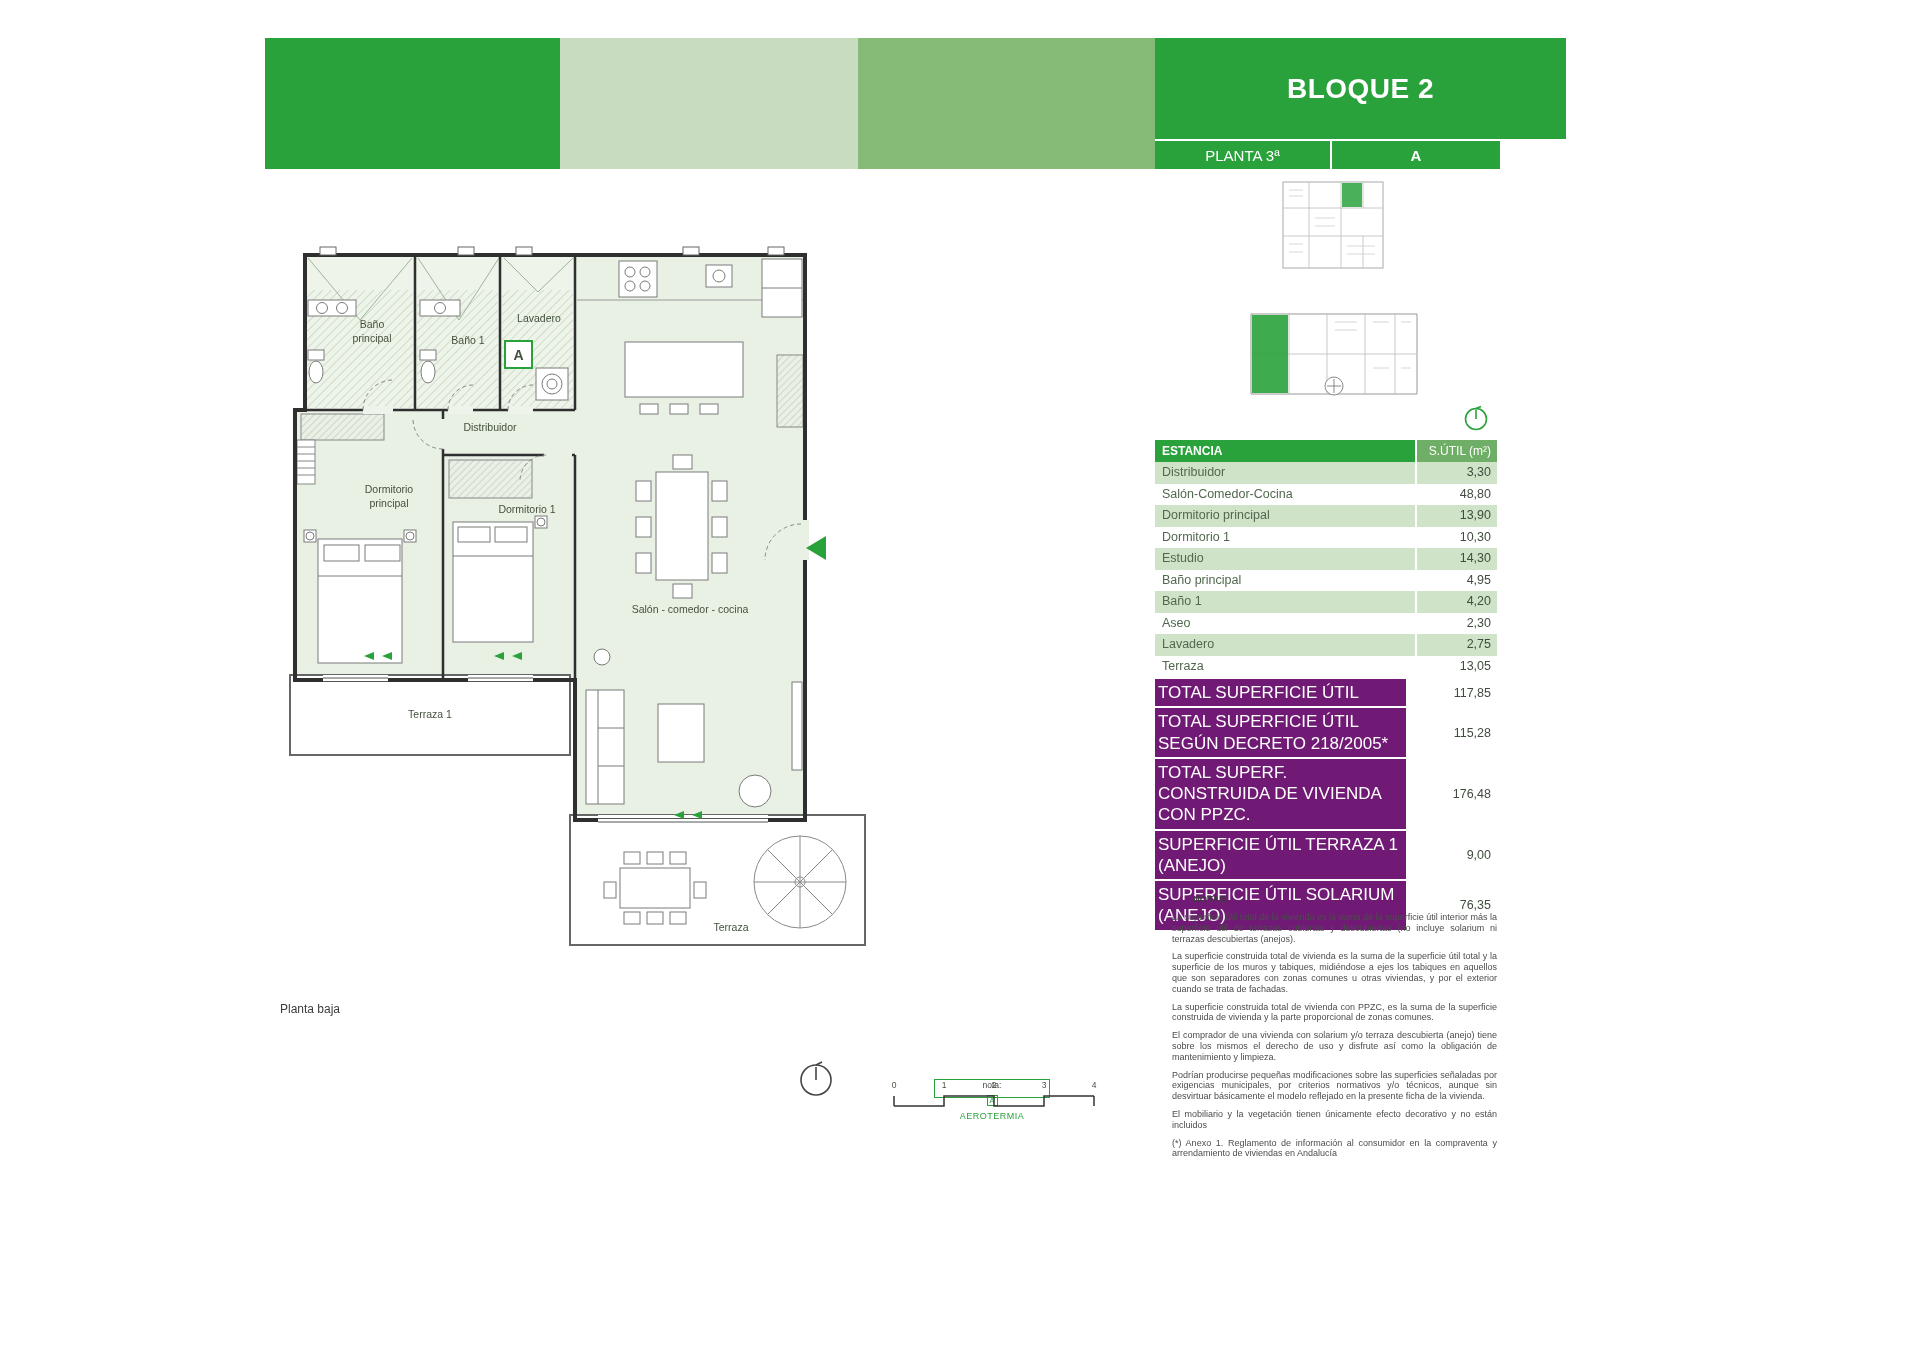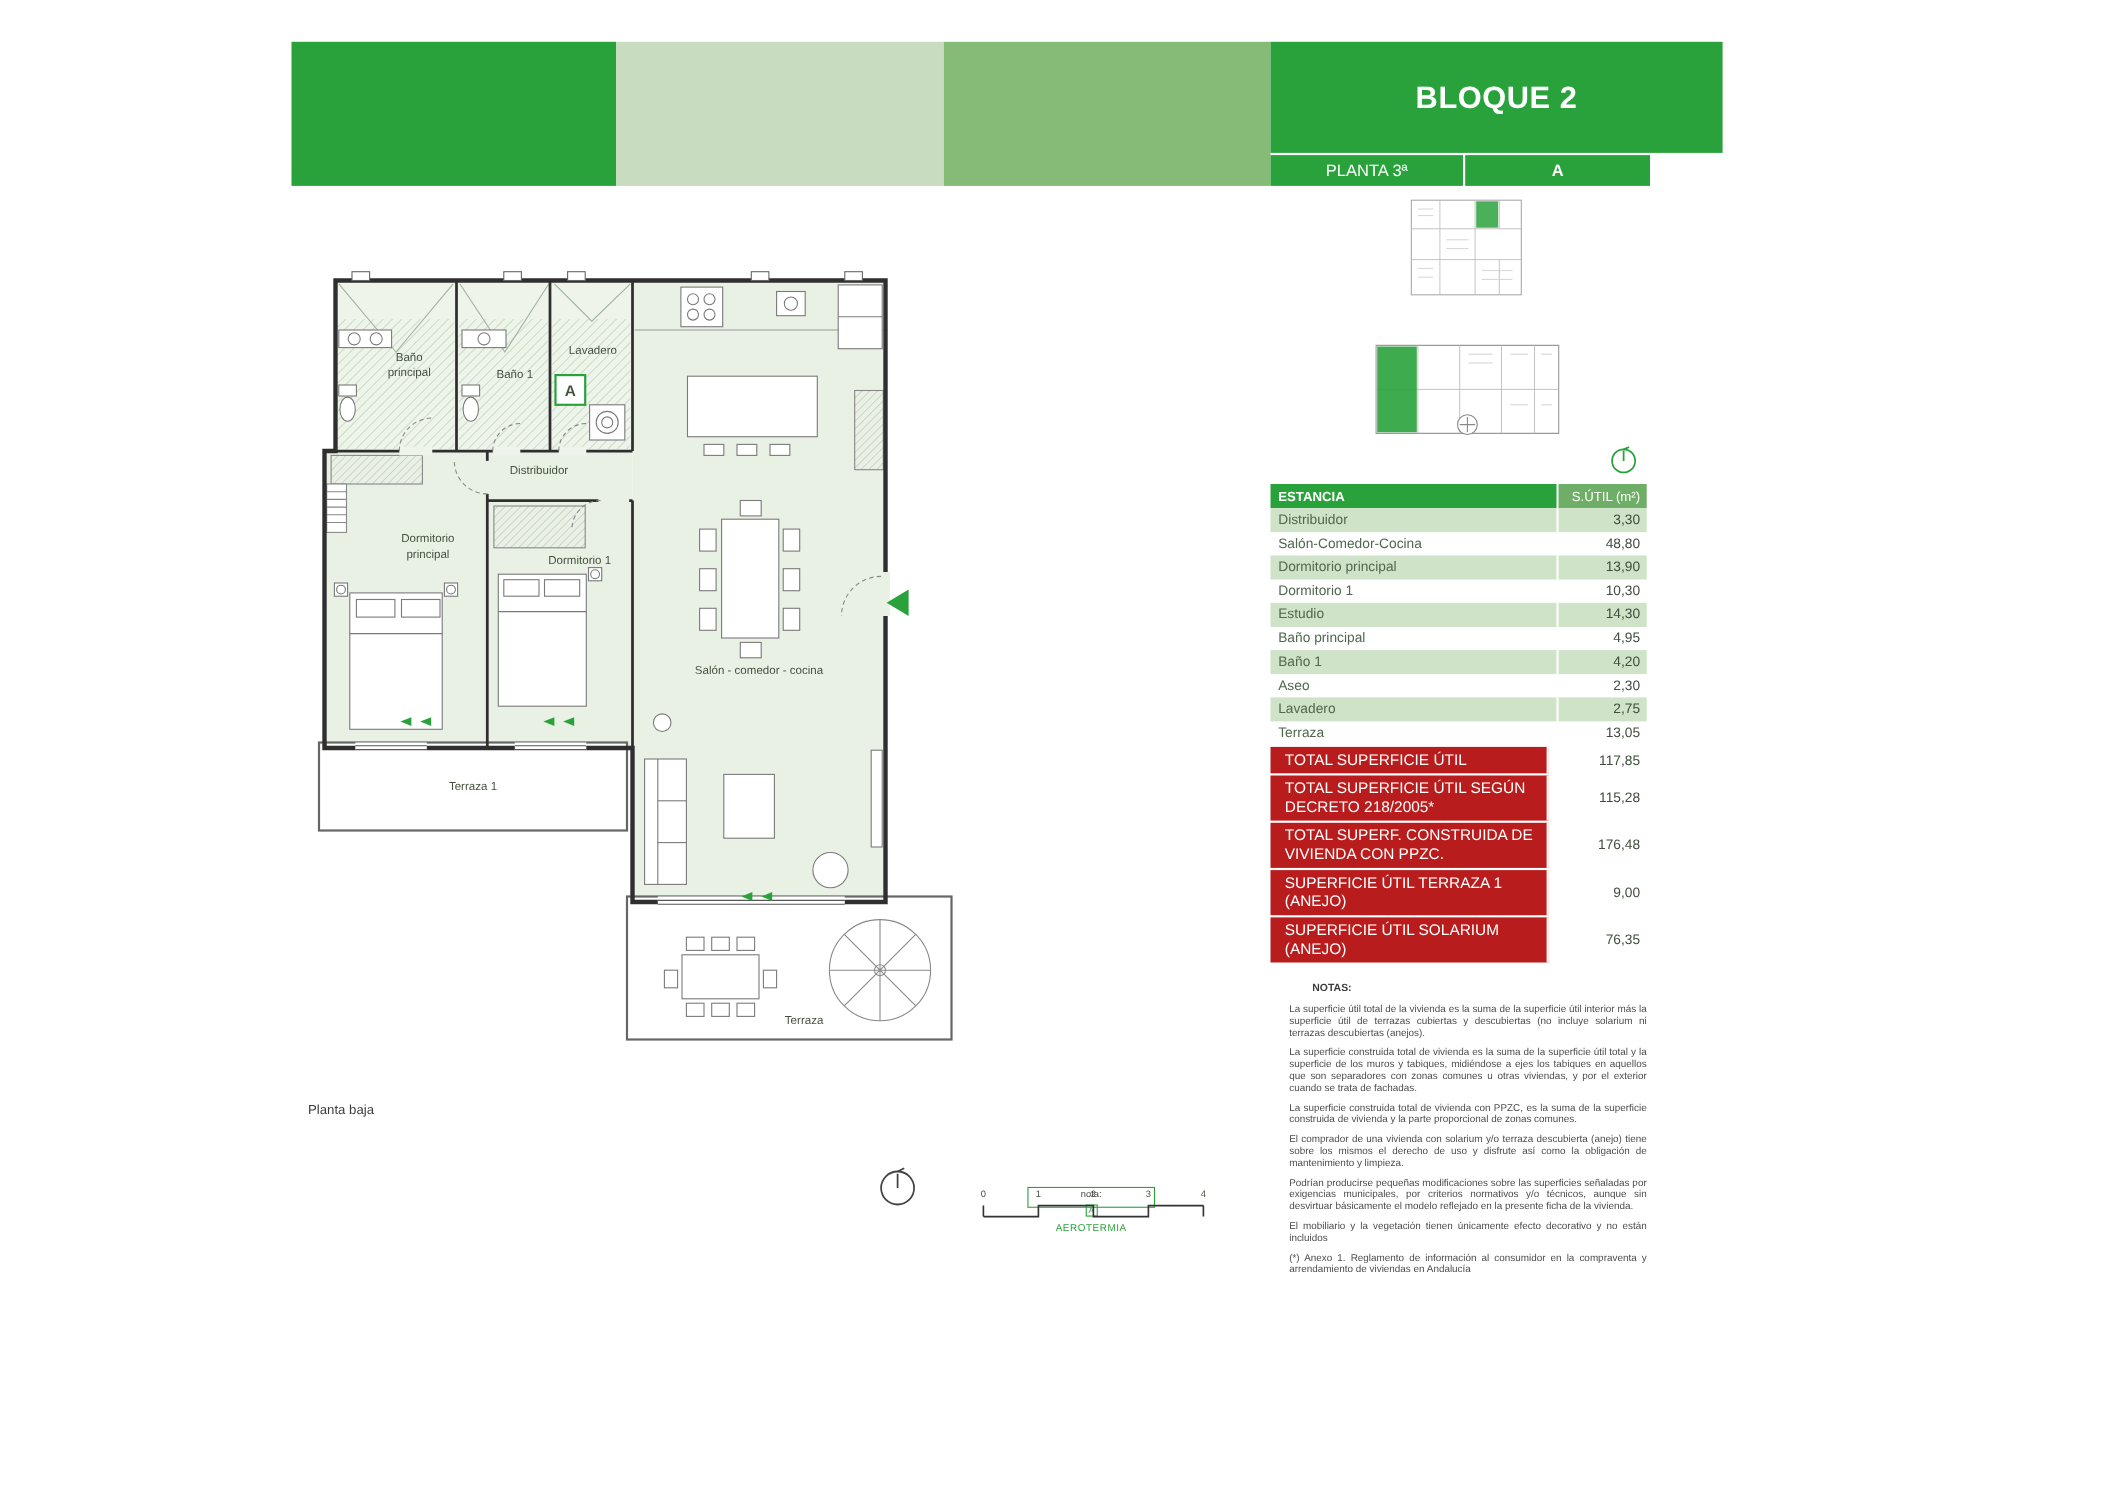--- a/index.html
+++ b/index.html
@@ -37,22 +37,22 @@
     padding-right:6px; line-height:22px; }
   .t-row { display:flex; height:21.5px; }
   .t-row .t-label { width:253px; padding-left:7px; font-size:12.5px; color:#51684f;
     line-height:21.5px; border-right:2px solid #fff; overflow:hidden; white-space:nowrap; }
   .t-row .t-value { flex:1; text-align:right; padding-right:6px; font-size:12.5px;
     color:#404d3e; line-height:21.5px; }
   .t-row.alt .t-label, .t-row.alt .t-value { background:#cfe3c8; }
   .t-row.plain .t-label, .t-row.plain .t-value { background:#fff; }
   .t-total { display:flex; margin-top:2px; min-height:22px; }
   .t-total.tall { min-height:36px; }
-  .tt-label { width:253px; box-sizing:border-box; background:#b91c1c; color:#fff;
-    font-size:14px; padding:3px 6px 3px 13px; display:flex; align-items:center;
+  .tt-label { width:253px; box-sizing:border-box; background:#701a75; color:#fff;
+    font-size:17px; padding:3px 6px 3px 3px; display:flex; align-items:center;
     line-height:1.25; border-right:2px solid #fff; }
   .tt-value { flex:1; background:#fff; color:#404d3e; font-size:12.5px;
     display:flex; align-items:center; justify-content:flex-end; padding-right:6px; }
 
   
   .notes { position:absolute; left:1172px; top:893px; width:325px; }
   .notes .notes-title { font-size:9.5px; font-weight:bold; color:#3c3c3c; margin:0 0 8px 0;padding-left:21px; }
   .notes p { font-size:9px; color:#4c4c4c; text-align:justify; line-height:1.2; margin:0 0 7px 0; }
 
   .caption { position:absolute; left:280px; top:1002px; font-size:12px; color:#3d3d3d; }

